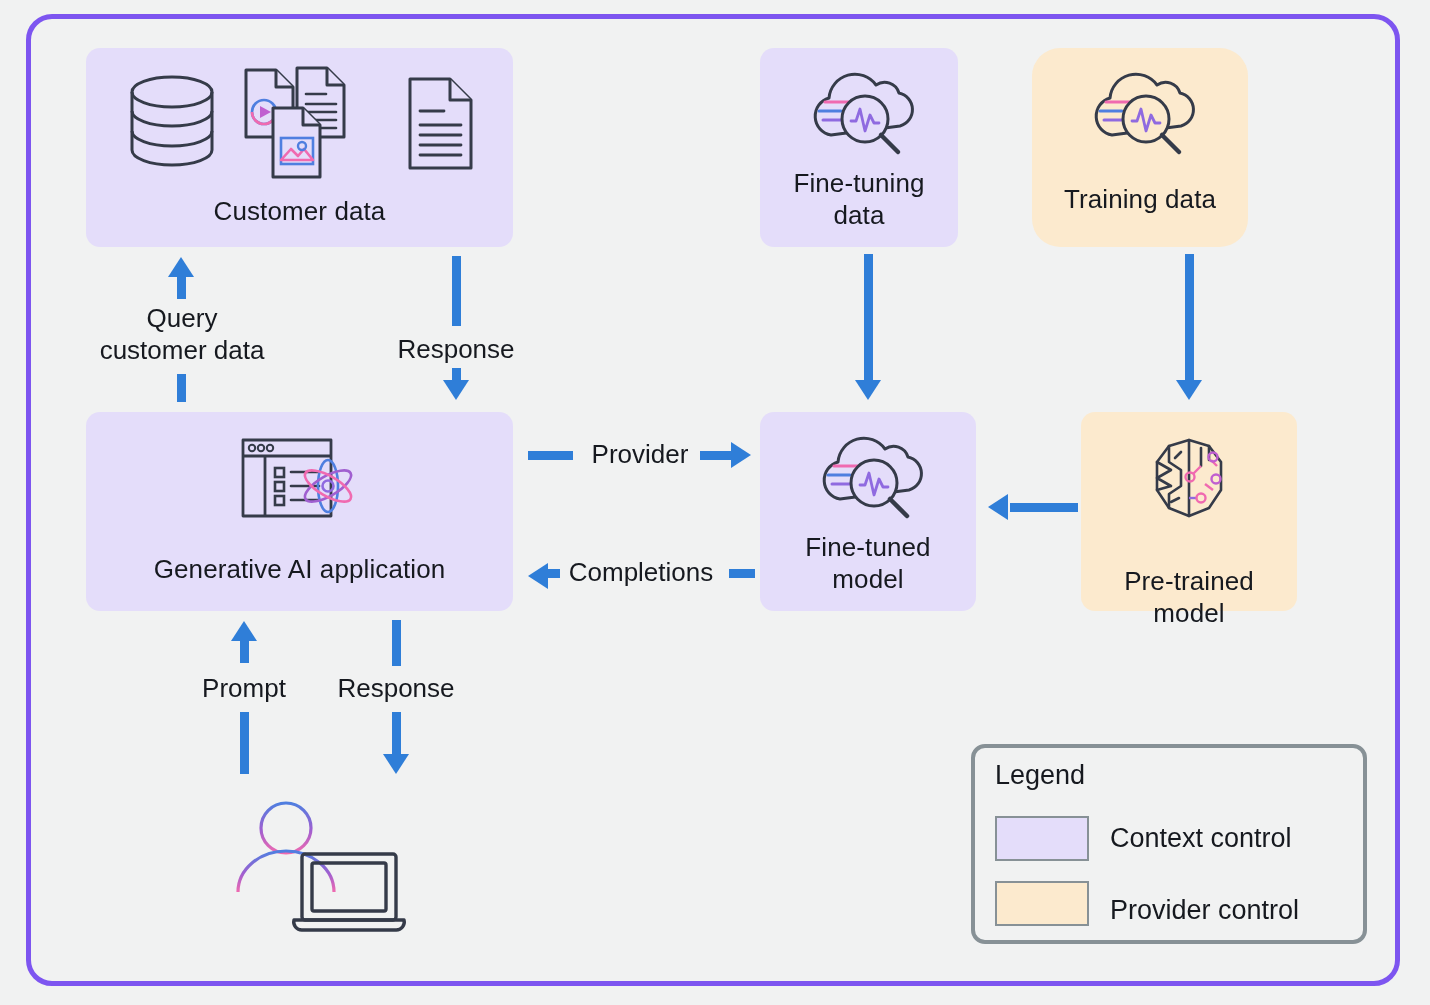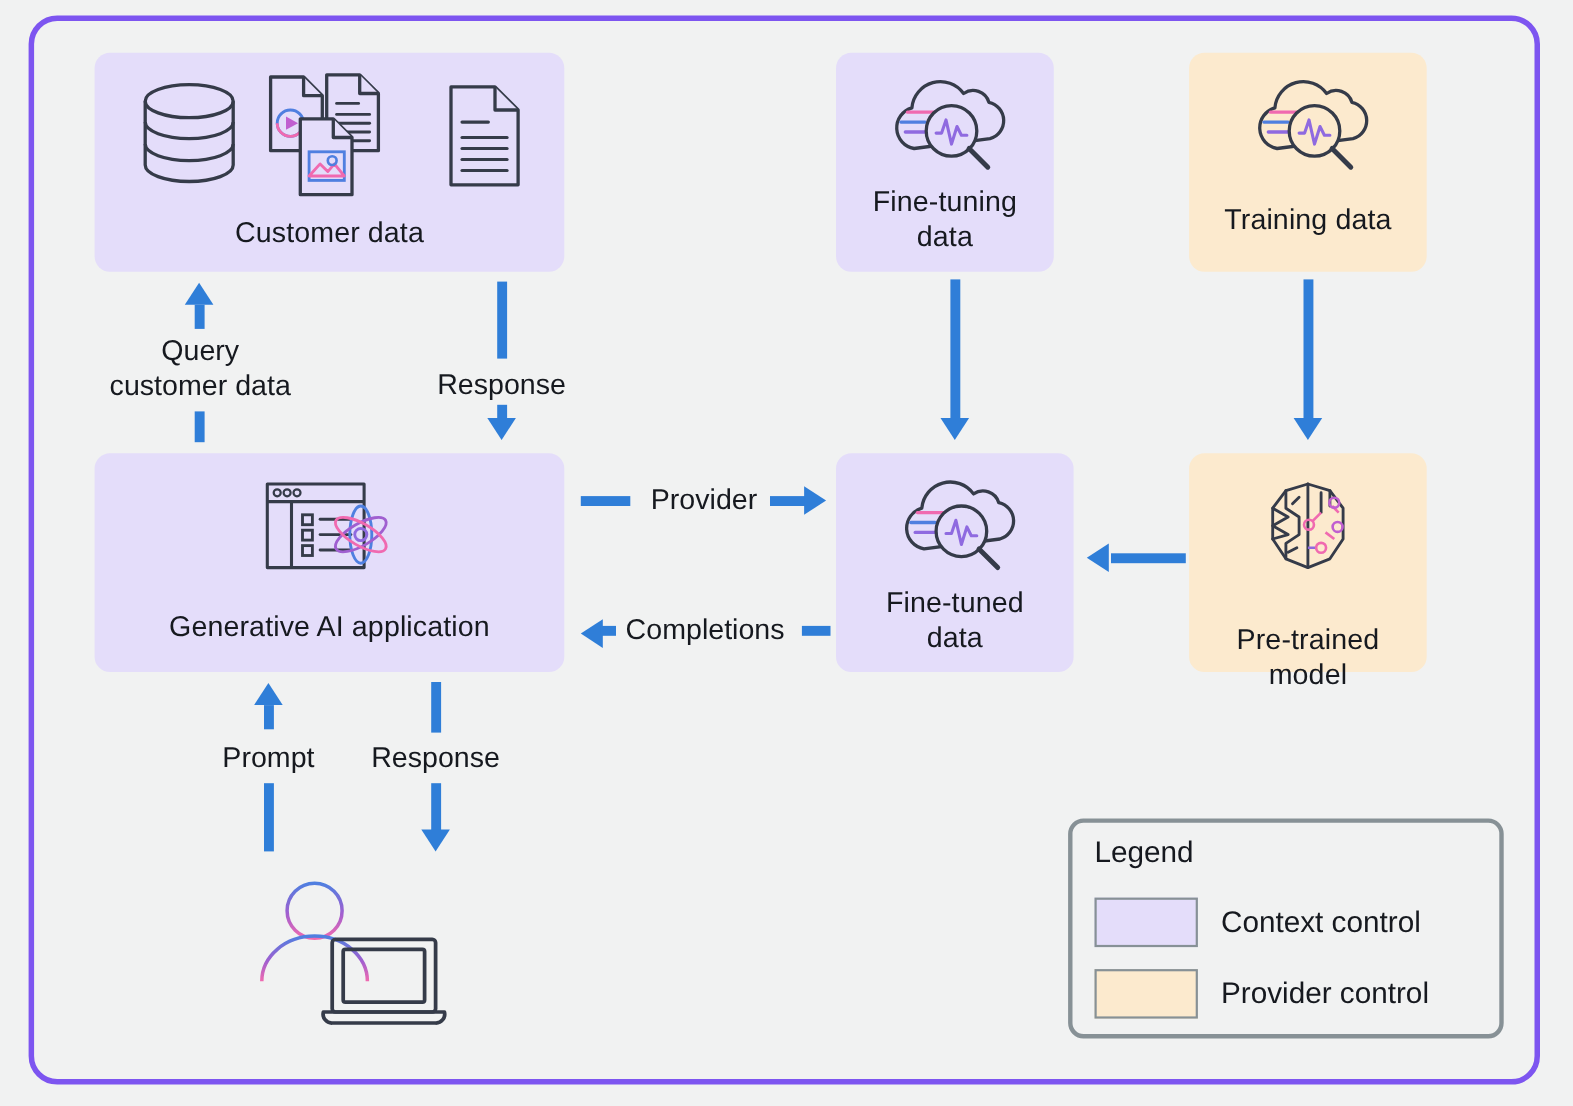--- a/index.html
+++ b/index.html
@@ -53,21 +53,21 @@
     font-size: 26px;
     line-height: 1.22;
     font-weight: 400;
     letter-spacing: 0.1px;
     white-space: pre-line;
   }
 
   
   #box-customer-data   { left: 86px;  top: 48px;  width: 427px; height: 199px; }
   #box-finetuning-data { left: 760px; top: 48px;  width: 198px; height: 199px; }
-  #box-training-data   { left: 1081px;top: 48px;  width: 216px; height: 199px; }
+  #box-training-data   { left: 1032px;top: 48px;  width: 216px; height: 199px; border-radius: 28px; }
   #box-genai-app       { left: 86px;  top: 412px; width: 427px; height: 199px; }
   #box-finetuned-model { left: 760px; top: 412px; width: 216px; height: 199px; }
   #box-pretrained-model{ left: 1081px;top: 412px; width: 216px; height: 199px; gap: 28px; }
 
   
   .arrow-line {
     position: absolute;
     background: #2f7ed8;
   }
   .arrow-head {
@@ -288,21 +288,21 @@
           <line x1="16" y1="46" x2="38" y2="46" stroke="#4f7fe0"></line>
           <line x1="44" y1="46" x2="52" y2="46" stroke="#f06ab0"></line>
           <line x1="20" y1="55" x2="44" y2="55" stroke="#8f6ae0"></line>
         </g>
         <circle cx="62" cy="54" r="23" fill="#e4ddfa" stroke="#353b49" stroke-width="3"></circle>
         <path d="M48 56 l5 0 4 -12 5 22 5 -16 4 8 5 0" fill="none" stroke="#8f6ae0" stroke-width="2.8" stroke-linejoin="round" stroke-linecap="round"></path>
         <line x1="78" y1="70" x2="95" y2="87" stroke="#353b49" stroke-width="4.5" stroke-linecap="round"></line>
       </svg>
     </div>
     <div class="node-label" style="margin-top:6px;">Fine-tuned
-data</div>
+model</div>
   </div>
 
   <div class="node provider" id="box-pretrained-model">
     <div class="node-icon" style="margin-top:20px;height:92px;">
       <svg width="96" height="92" viewBox="0 0 96 92">
         <g fill="none" stroke="#353b49" stroke-width="2.6" stroke-linejoin="round" stroke-linecap="round">
           <path d="M48 8 L28 14 L16 30 L16 58 L28 76 L48 84 L68 76 L80 58 L80 30 L68 14 Z"></path>
           <line x1="48" y1="8" x2="48" y2="84"></line>
           <path d="M28 14 L28 30 L40 38 L40 54 L28 62 L28 76"></path>
           <path d="M16 30 L30 38 L16 46 L30 54 L16 58"></path>
@@ -388,19 +388,19 @@
       </g>
     </svg>
   </div>
 
   <div id="legend">
     <div id="legend-title">Legend</div>
     <div class="legend-row" style="top:68px;">
       <div class="legend-swatch" style="background:#e4ddfa;"></div>
       <div class="legend-text">Context control</div>
     </div>
-    <div class="legend-row" style="top:133px;">
+    <div class="legend-row" style="top:133px;align-items:flex-end;">
       <div class="legend-swatch" style="background:#fceace;"></div>
       <div class="legend-text">Provider control</div>
     </div>
   </div>
 
 </div>
 
 </body></html>

